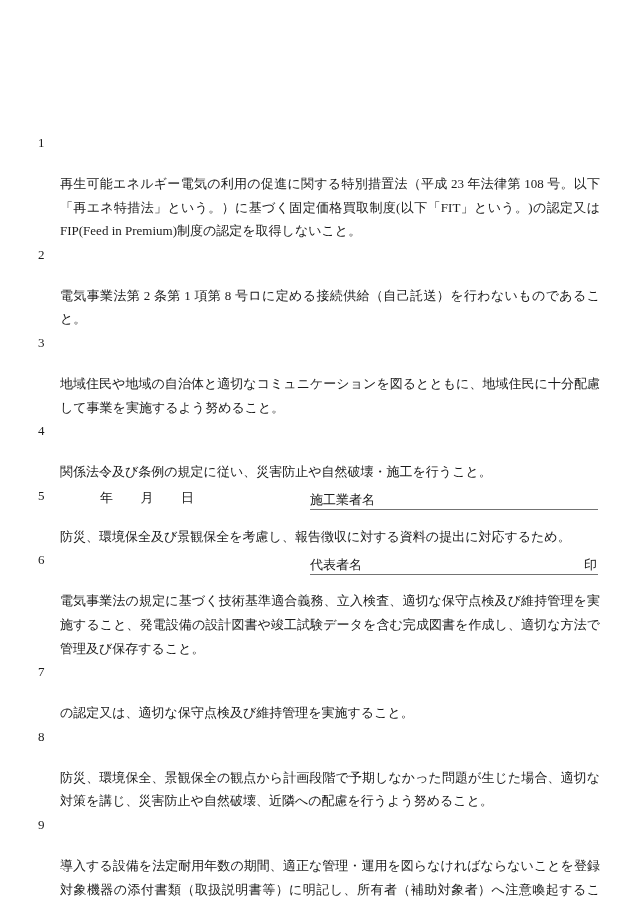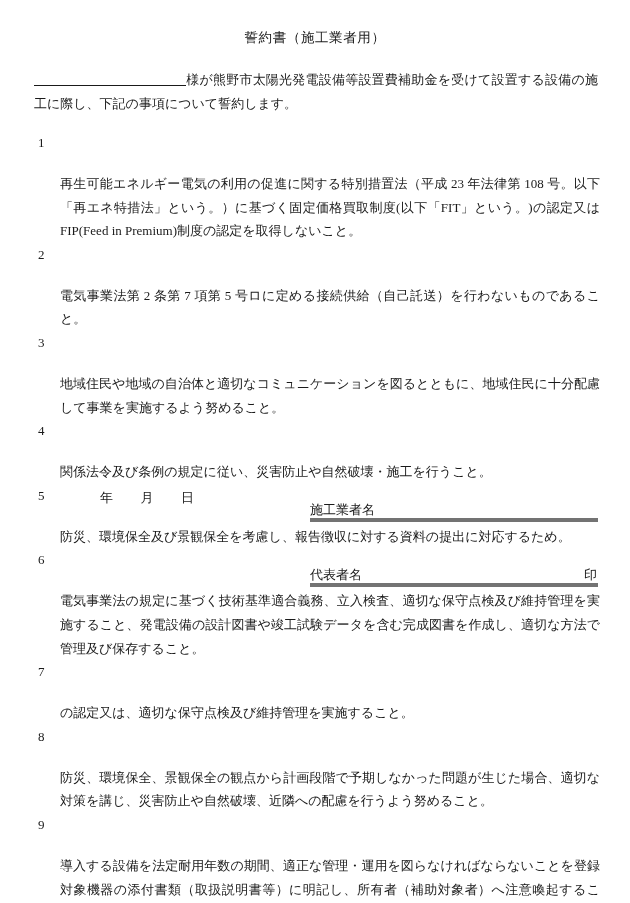--- a/index.html
+++ b/index.html
@@ -86,62 +86,58 @@
   }
   .date-line {
     position: absolute;
     left: 100px;
     top: 0;
     white-space: pre;
     letter-spacing: 0.5px;
   }
   .sig-field {
     position: absolute;
-    top: 12px;
+    top: 0;
     left: 310px;
     width: 288px;
-    border-bottom: 4px solid #737373;
+    border-bottom: 1px solid #737373;
     height: 21px;
     box-sizing: border-box;
     display: flex;
     justify-content: space-between;
-    align-items: flex-start;
+    align-items: flex-end;
   }
   .sig-field .label {
     display: inline-block;
   }
   .sig-field .seal {
     display: inline-block;
     padding-right: 1px;
   }
   .sig-row.second {
     margin-top: 27px;
   }
 </style>
 </head>
 <body>
 
 <div id="page">
 
-  <div class="doc-title">誓約書（施工業者用）</div>
 
-  <div class="intro">
-    <span class="blank-line"></span><span>様が熊野市太陽光発電設備等設置費補助金を受けて設置する設備の施工に際し、下記の事項について誓約します。</span>
-  </div>
 
   <div class="clauses">
 
     <div class="clause">
       <span class="clause-num">1</span>
       <span class="clause-body">再生可能エネルギー電気の利用の促進に関する特別措置法（平成 23 年法律第 108 号。以下「再エネ特措法」という。）に基づく固定価格買取制度(以下「FIT」という。)の認定又は FIP(Feed in Premium)制度の認定を取得しないこと。</span>
     </div>
 
     <div class="clause">
       <span class="clause-num">2</span>
-      <span class="clause-body">電気事業法第 2 条第 7 項第 5 号ロに定める接続供給（自己託送）を行わないものであること。</span>
+      <span class="clause-body">電気事業法第 2 条第 1 項第 8 号ロに定める接続供給（自己託送）を行わないものであること。</span>
     </div>
 
     <div class="clause">
       <span class="clause-num">3</span>
       <span class="clause-body">地域住民や地域の自治体と適切なコミュニケーションを図るとともに、地域住民に十分配慮して事業を実施するよう努めること。</span>
     </div>
 
     <div class="clause">
       <span class="clause-num">4</span>
       <span class="clause-body">関係法令及び条例の規定に従い、災害防止や自然破壊・施工を行うこと。</span>

